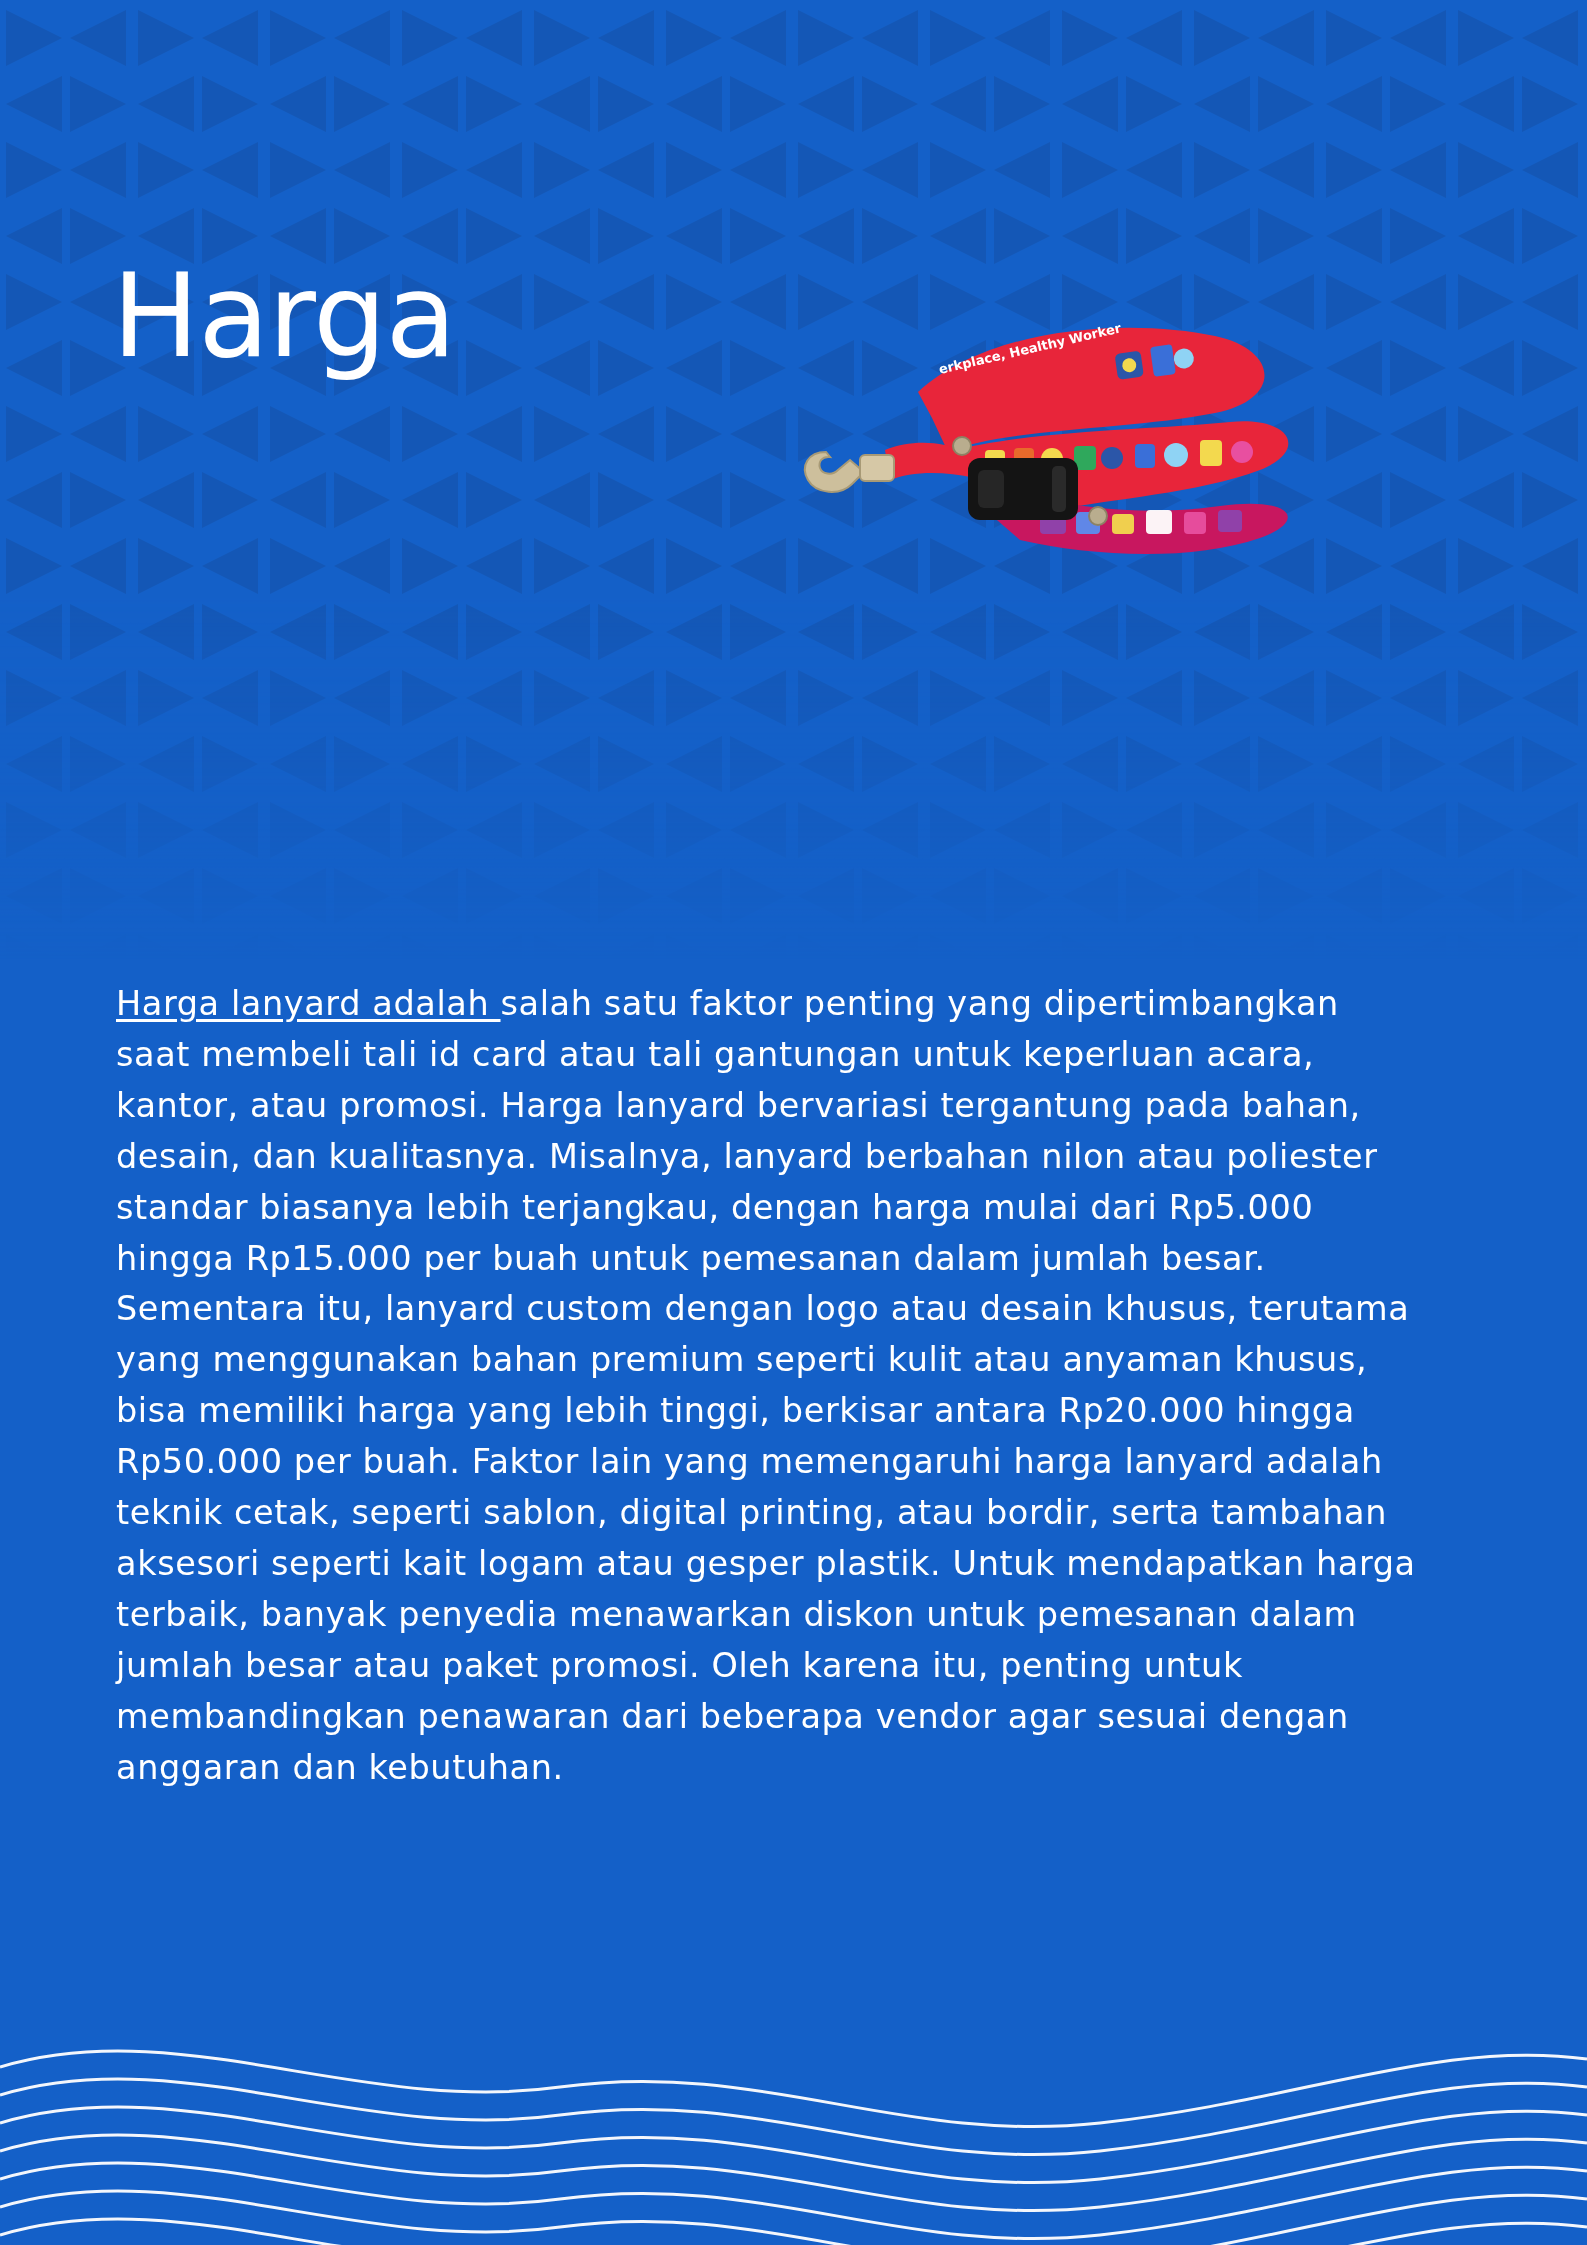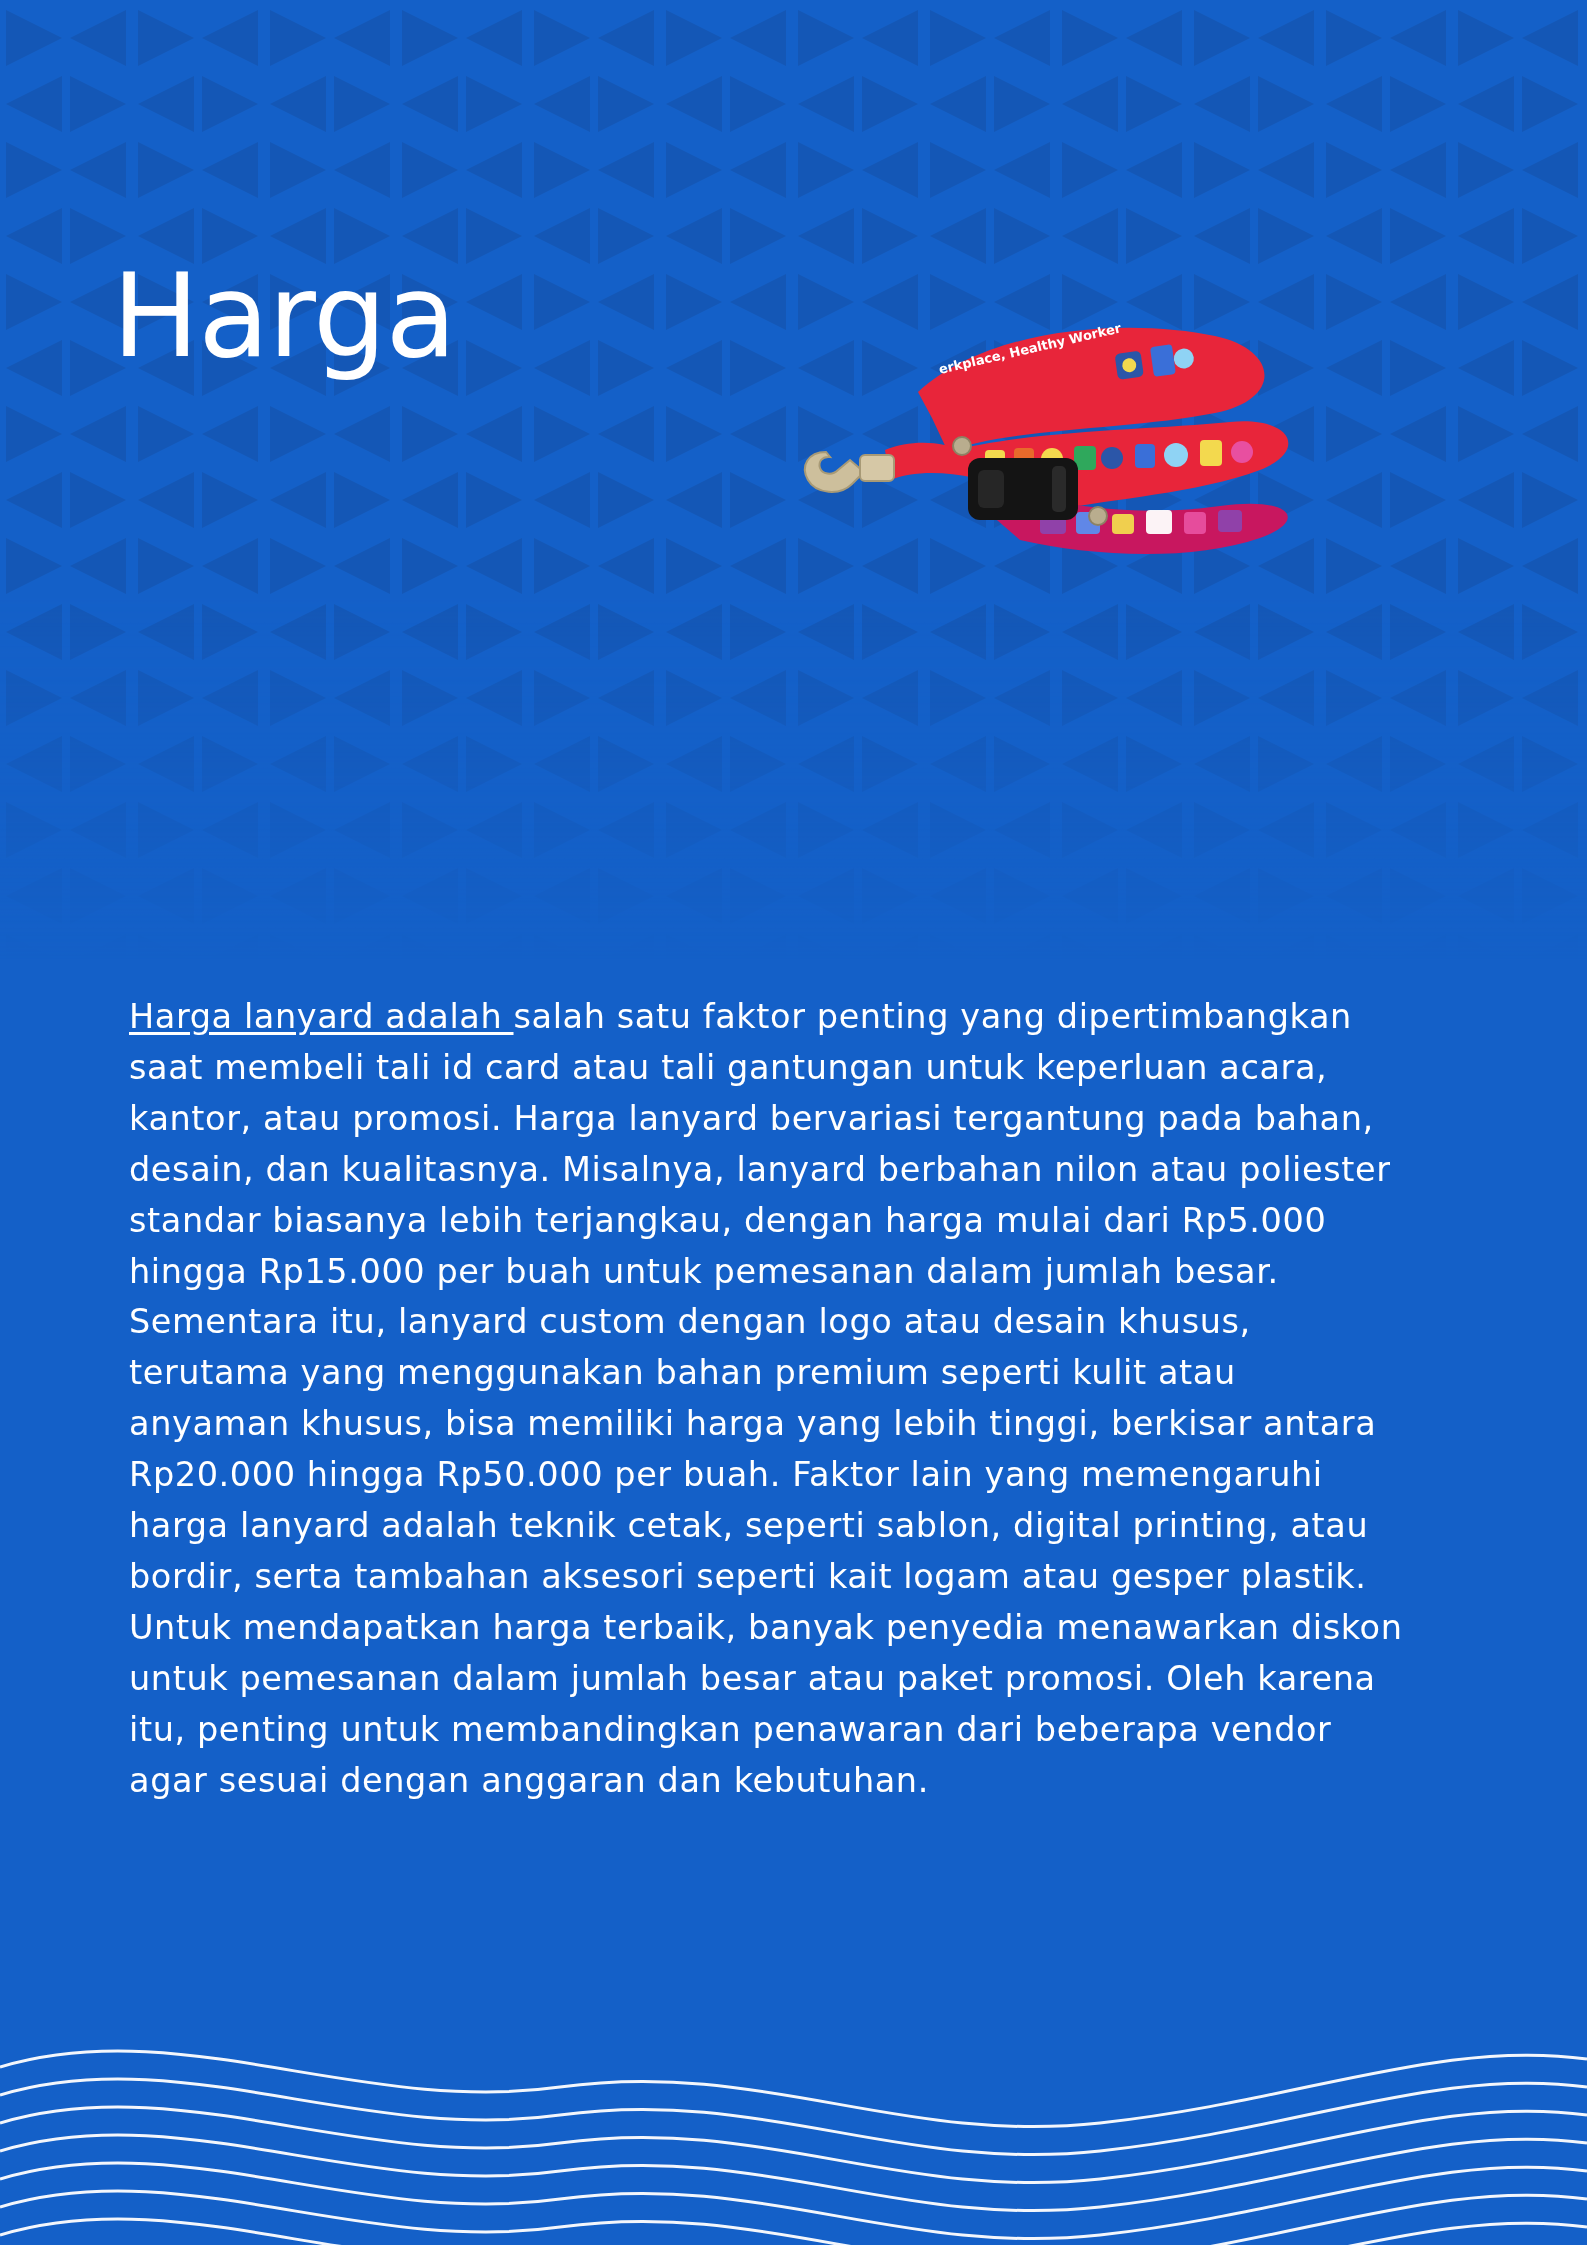--- a/index.html
+++ b/index.html
@@ -67,21 +67,21 @@
     top: 975px;
     width: 1310px;
   }
   .body-text {
     color: #ffffff;
     font-family: "DejaVu Sans", sans-serif;
     font-size: 33.5px;
     line-height: 1.52;
     letter-spacing: 0.6px;
     text-align: left;
-    margin: 17px;
+    margin: 4px;
   }
   .body-link {
     color: #ffffff;
     text-decoration: underline;
     text-underline-offset: 4px;
   }
 
   
   .wave-band {
     position: absolute;

